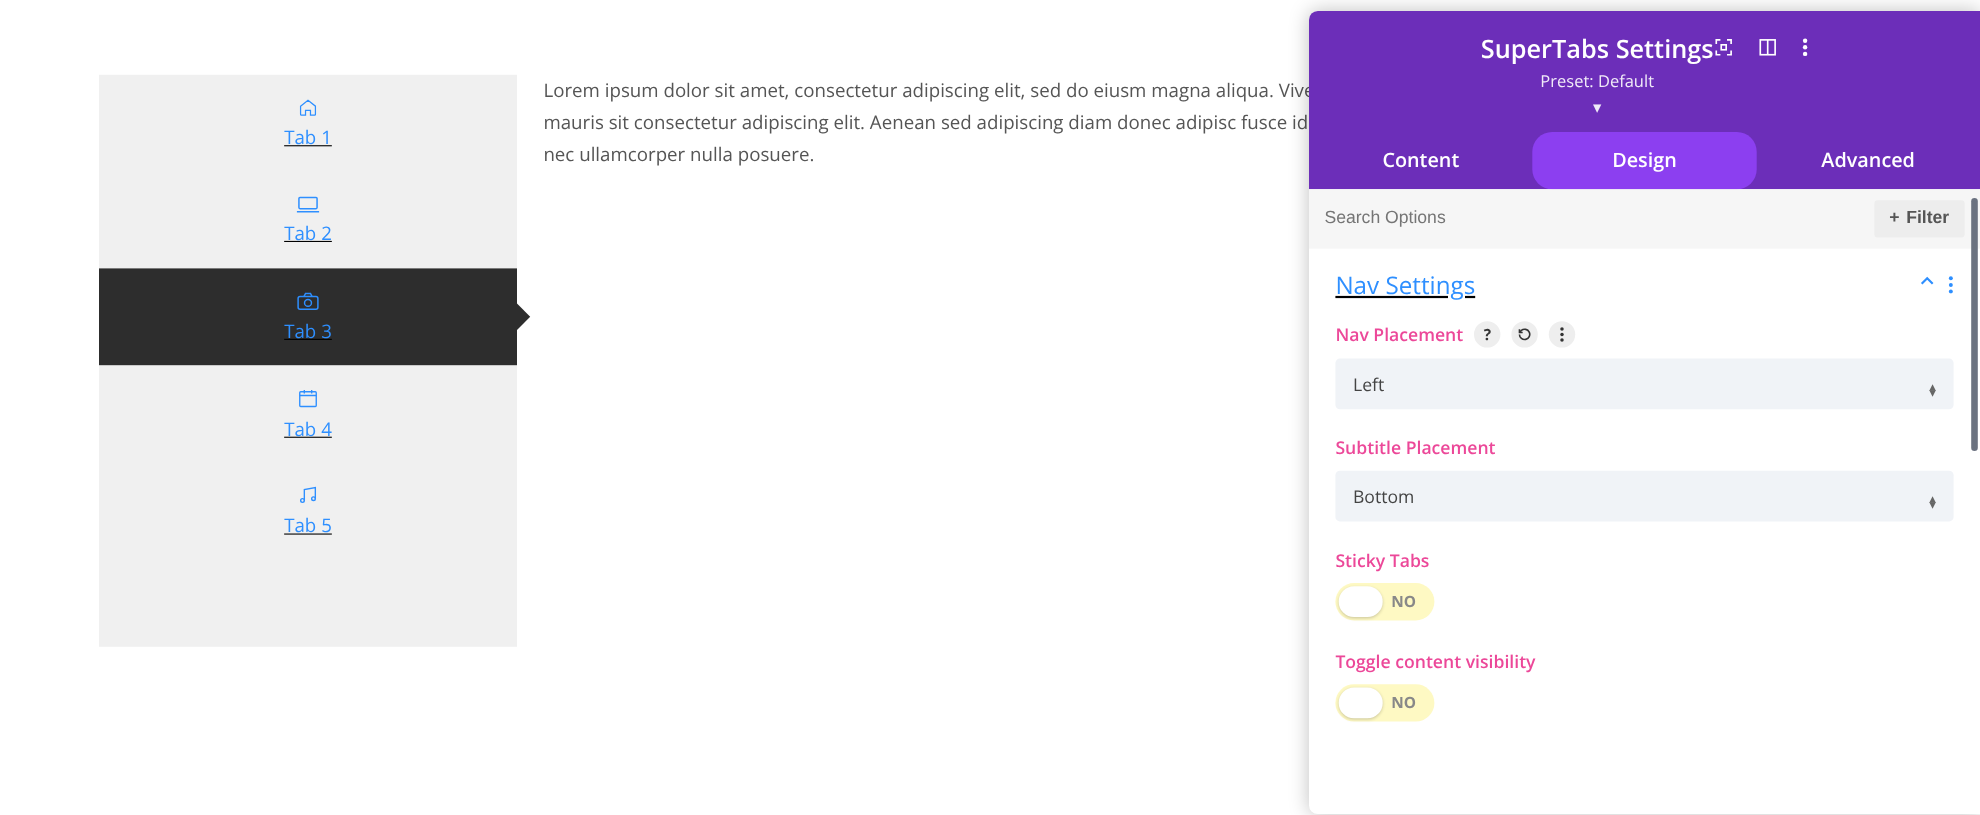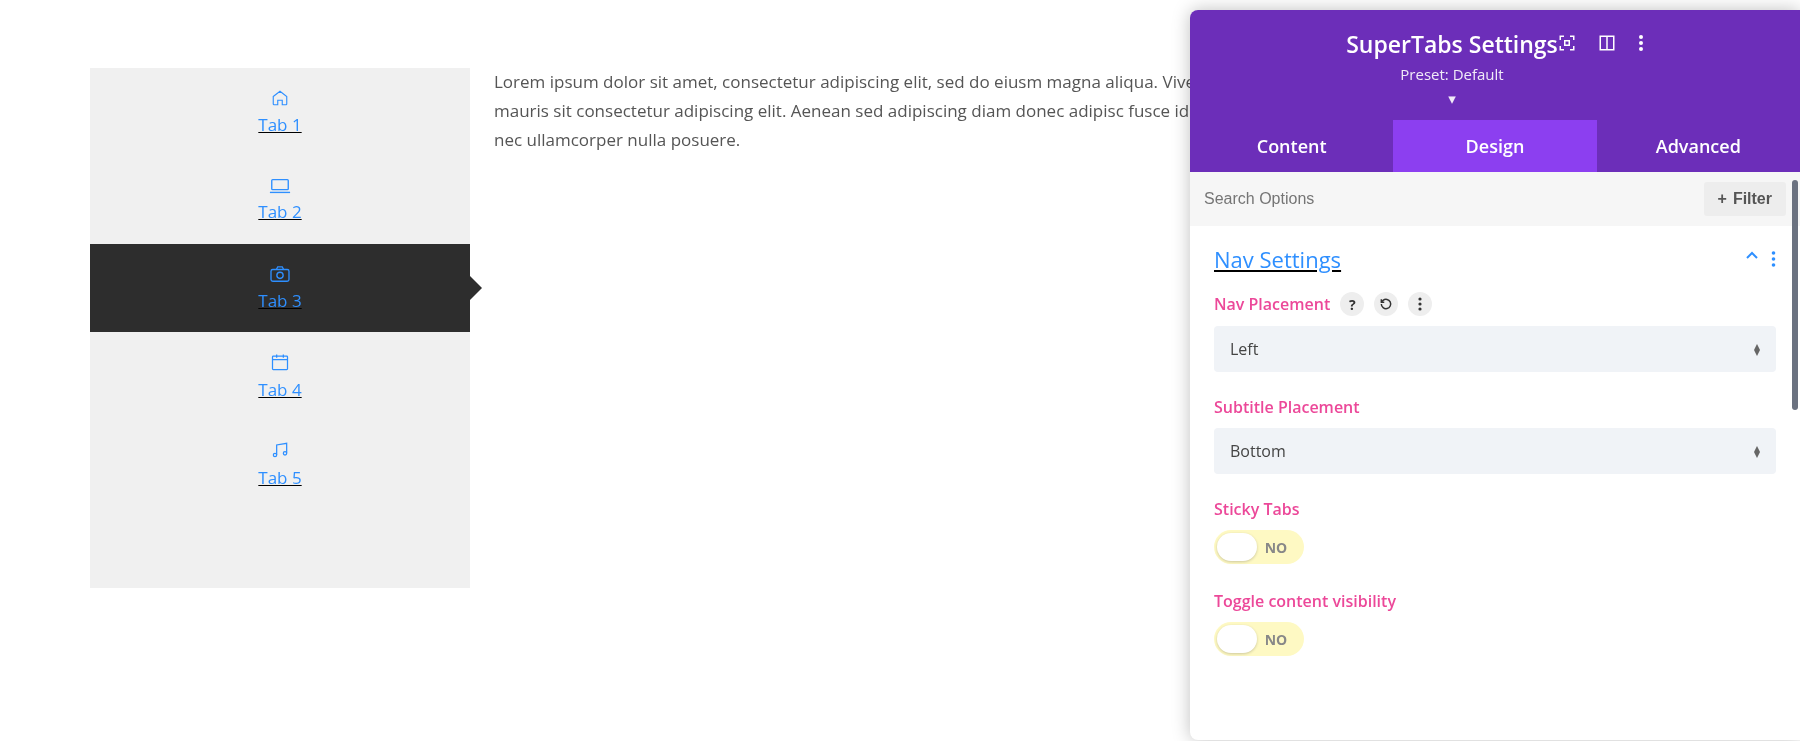--- a/index.html
+++ b/index.html
@@ -18,38 +18,38 @@
 
 .panel { position: absolute; right: 0; top: 10px; width: 610px; height: 730px; background: #fff; box-shadow: 0 0 18px rgba(0,0,0,.25); border-radius: 8px 0 0 8px; overflow: hidden; display: flex; flex-direction: column; }
 .panel-header { background: #6c2eb9; color: #fff; padding: 18px 22px 12px; display: flex; align-items: flex-start; justify-content: center; }
 .panel-title { font-size: 23px; font-weight: 600; }
 .panel-preset { font-size: 15px; margin-top: 4px; opacity: .9; display: flex; align-items: center; gap: 4px; flex-direction: column; }
 .panel-header-icons { display: flex; gap: 22px; align-items: center; margin-top: 6px; }
 .panel-header-icons span { cursor: pointer; }
 
 .tabs-row { background: #6c2eb9; display: flex; }
 .tabs-row .tab { color: #fff; padding: 14px 0; font-size: 18px; font-weight: 600; flex: 1; text-align: center; cursor: pointer; }
-.tabs-row .tab.active { background: #8c3ff0; }
+.tabs-row .tab.active { background: #8c3ff0; border-radius: 18px; }
 
 .filter-row { background: #f6f6f6; display: flex; align-items: center; padding: 10px 14px; gap: 10px; }
 .filter-row input { flex: 1; border: none; background: transparent; font-size: 16px; color: #666; outline: none; }
 .filter-btn { background: #ededed; border: none; padding: 8px 14px; font-size: 16px; font-weight: 600; color: #555; display: flex; align-items: center; gap: 6px; cursor: pointer; border-radius: 3px; }
 
 .section { padding: 18px 24px 10px; }
 .section-header { display: flex; justify-content: space-between; align-items: center; margin-bottom: 18px; text-decoration: underline; }
 .section-title { color: #2e8fff; font-size: 22px; font-weight: 500; }
 .section-header-icons { display: flex; gap: 12px; color: #2e8fff; font-size: 16px; }
 .section-header-icons span { cursor: pointer; }
 
 .field { margin-bottom: 24px; }
 .field-label-row { display: flex; align-items: center; gap: 10px; margin-bottom: 10px; }
 .field-label { font-size: 16px; font-weight: 600; color: #ec4899; }
 .field-icon-btn { width: 24px; height: 24px; border-radius: 12px; background: #eee; display: inline-flex; align-items: center; justify-content: center; font-size: 14px; color: #333; cursor: pointer; }
 
-.select-box { background: #f0f3f7; border-radius: 4px; padding: 12px 16px; display: flex; justify-content: space-between; align-items: center; color: #444; font-size: 16px; cursor: pointer; }
+.select-box { background: #f0f3f7; border-radius: 4px; padding: 12px 16px; display: flex; justify-content: space-between; align-items: flex-end; color: #444; font-size: 16px; cursor: pointer; }
 .select-caret { font-size: 12px; color: #666; display: flex; flex-direction: column; line-height: 6px; }
 
 .toggle { display: inline-flex; align-items: center; background: #fef9c3; border-radius: 18px; padding: 3px; height: 34px; width: 90px; }
 .toggle-knob { width: 40px; height: 28px; background: #fff; border-radius: 14px; box-shadow: 0 1px 3px rgba(0,0,0,.2); }
 .toggle-text { flex: 1; text-align: center; font-size: 14px; font-weight: 700; color: #888; padding-right: 6px; }
 
 .scroll-indicator { position: absolute; right: 2px; top: 170px; width: 6px; height: 230px; background: #6b7280; border-radius: 3px; }
 
 svg { display: block; }
 </style>

